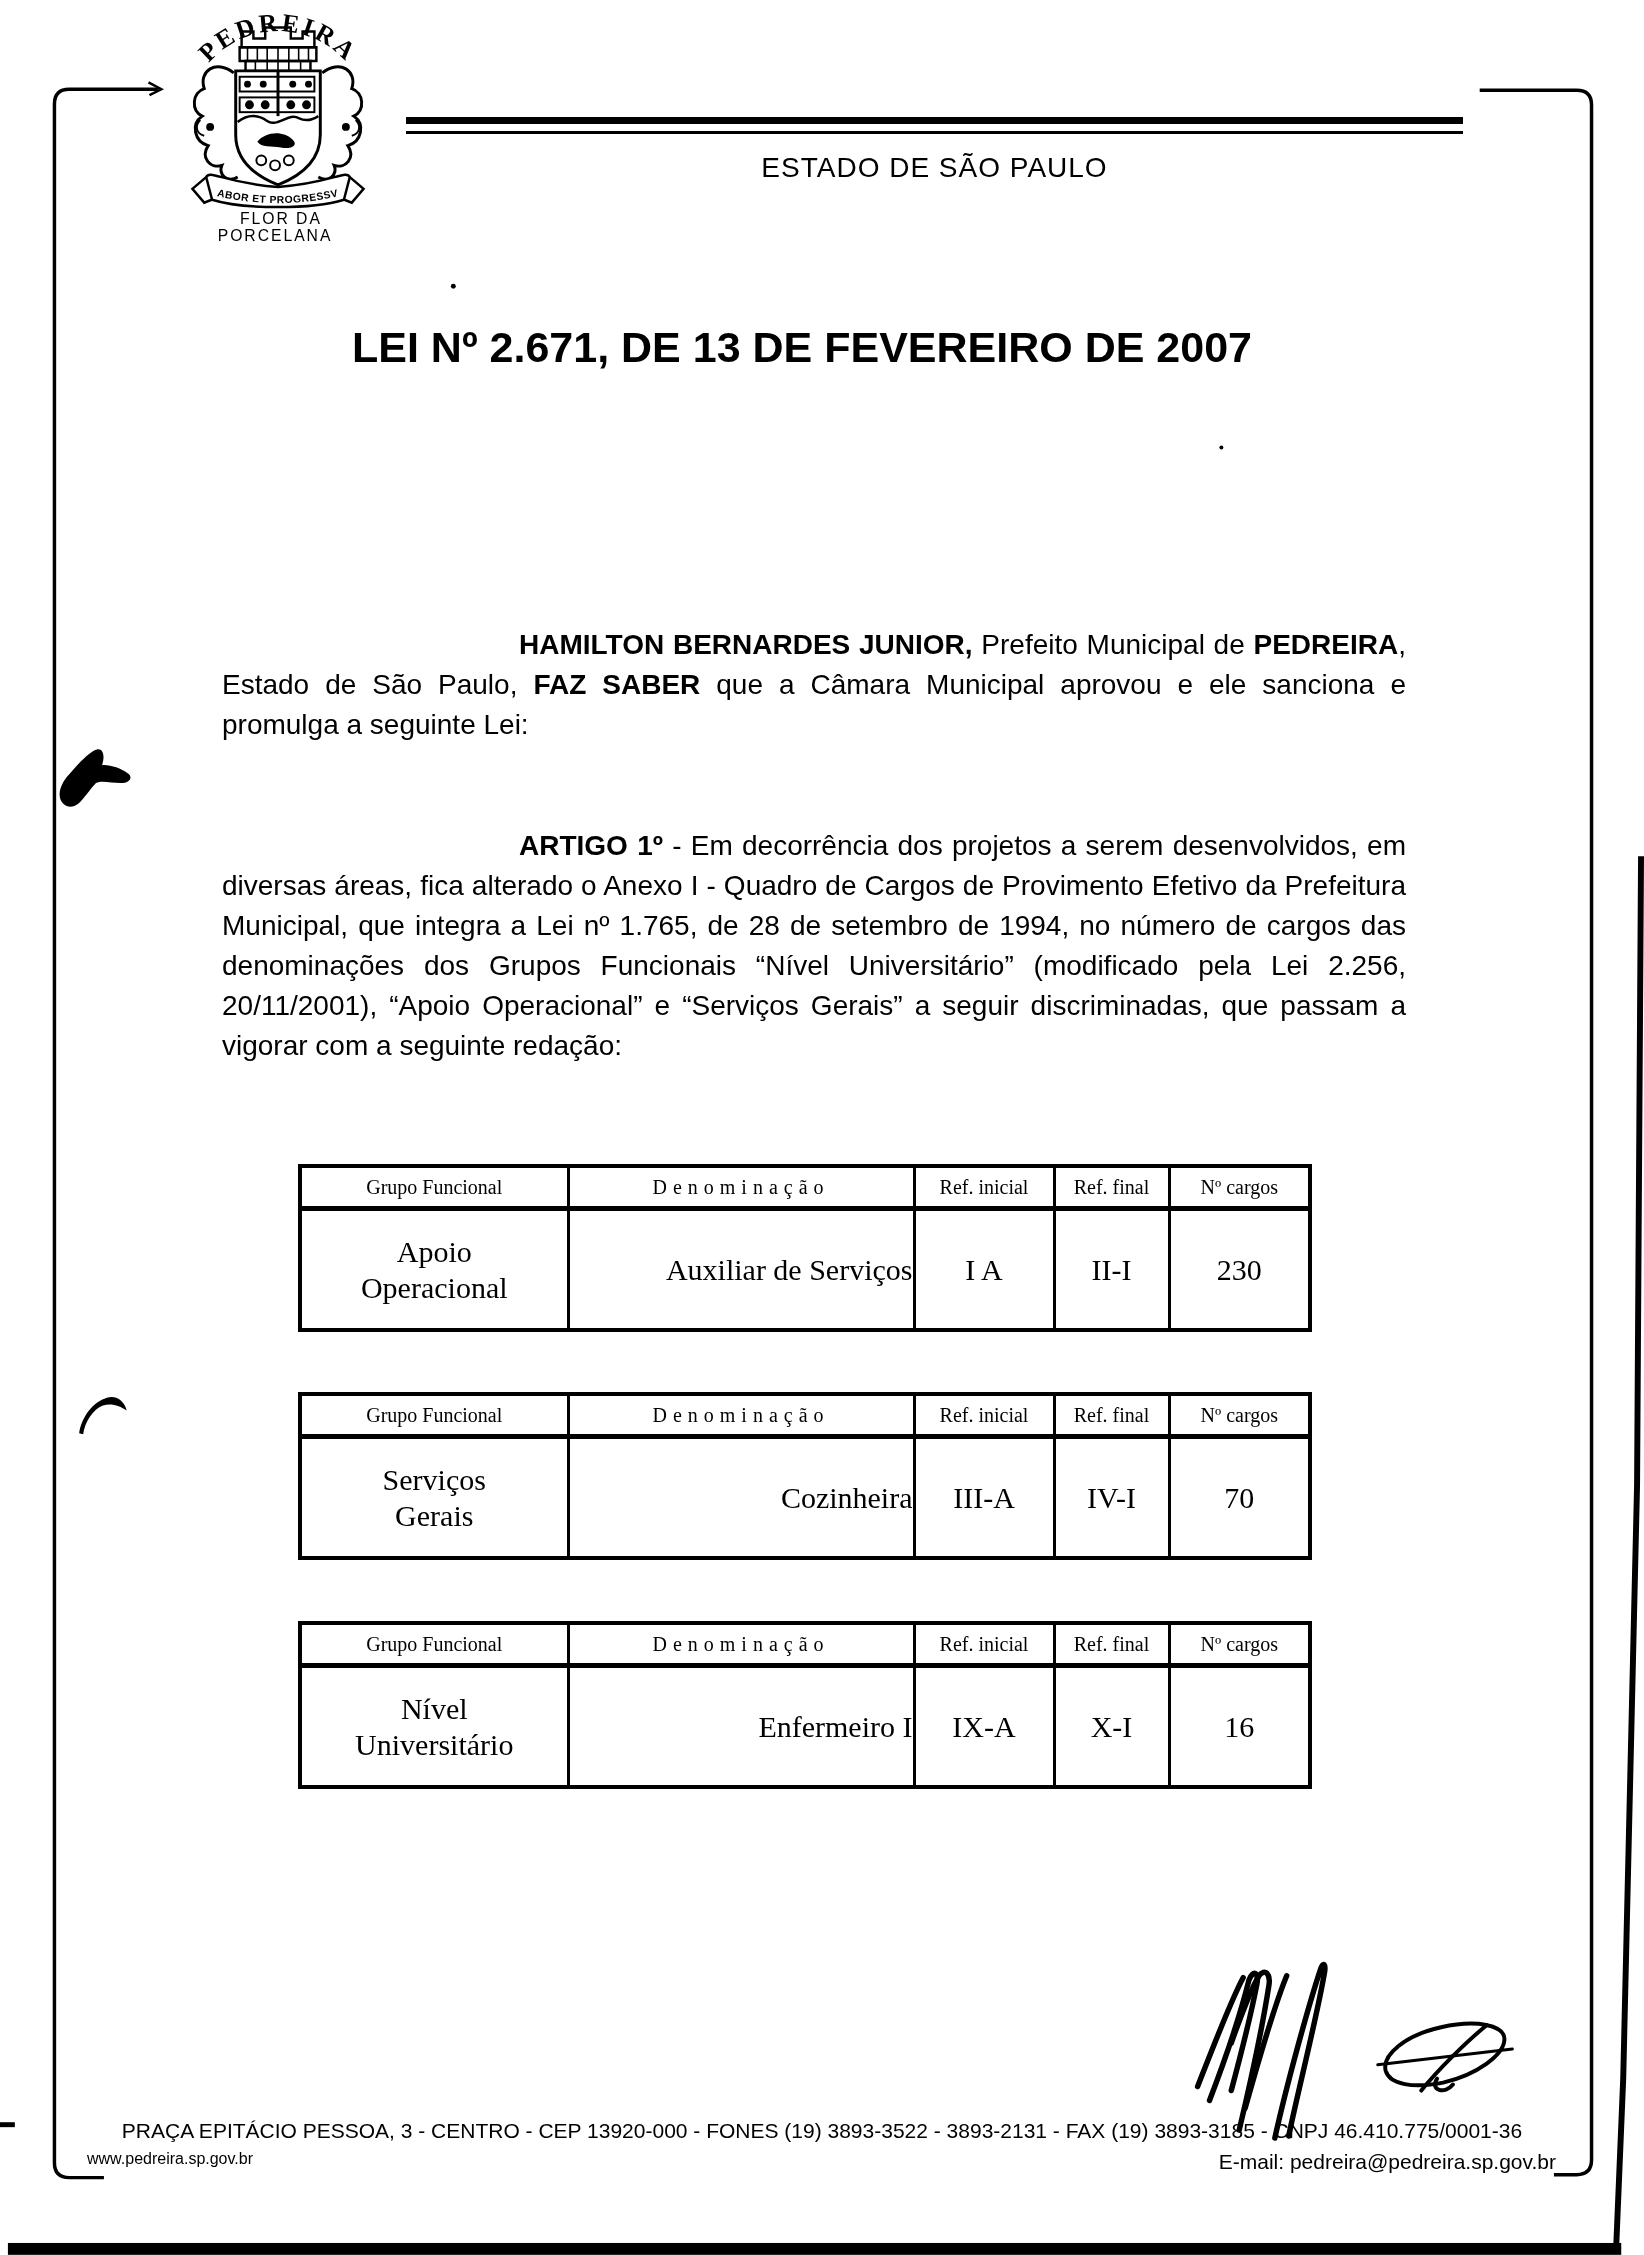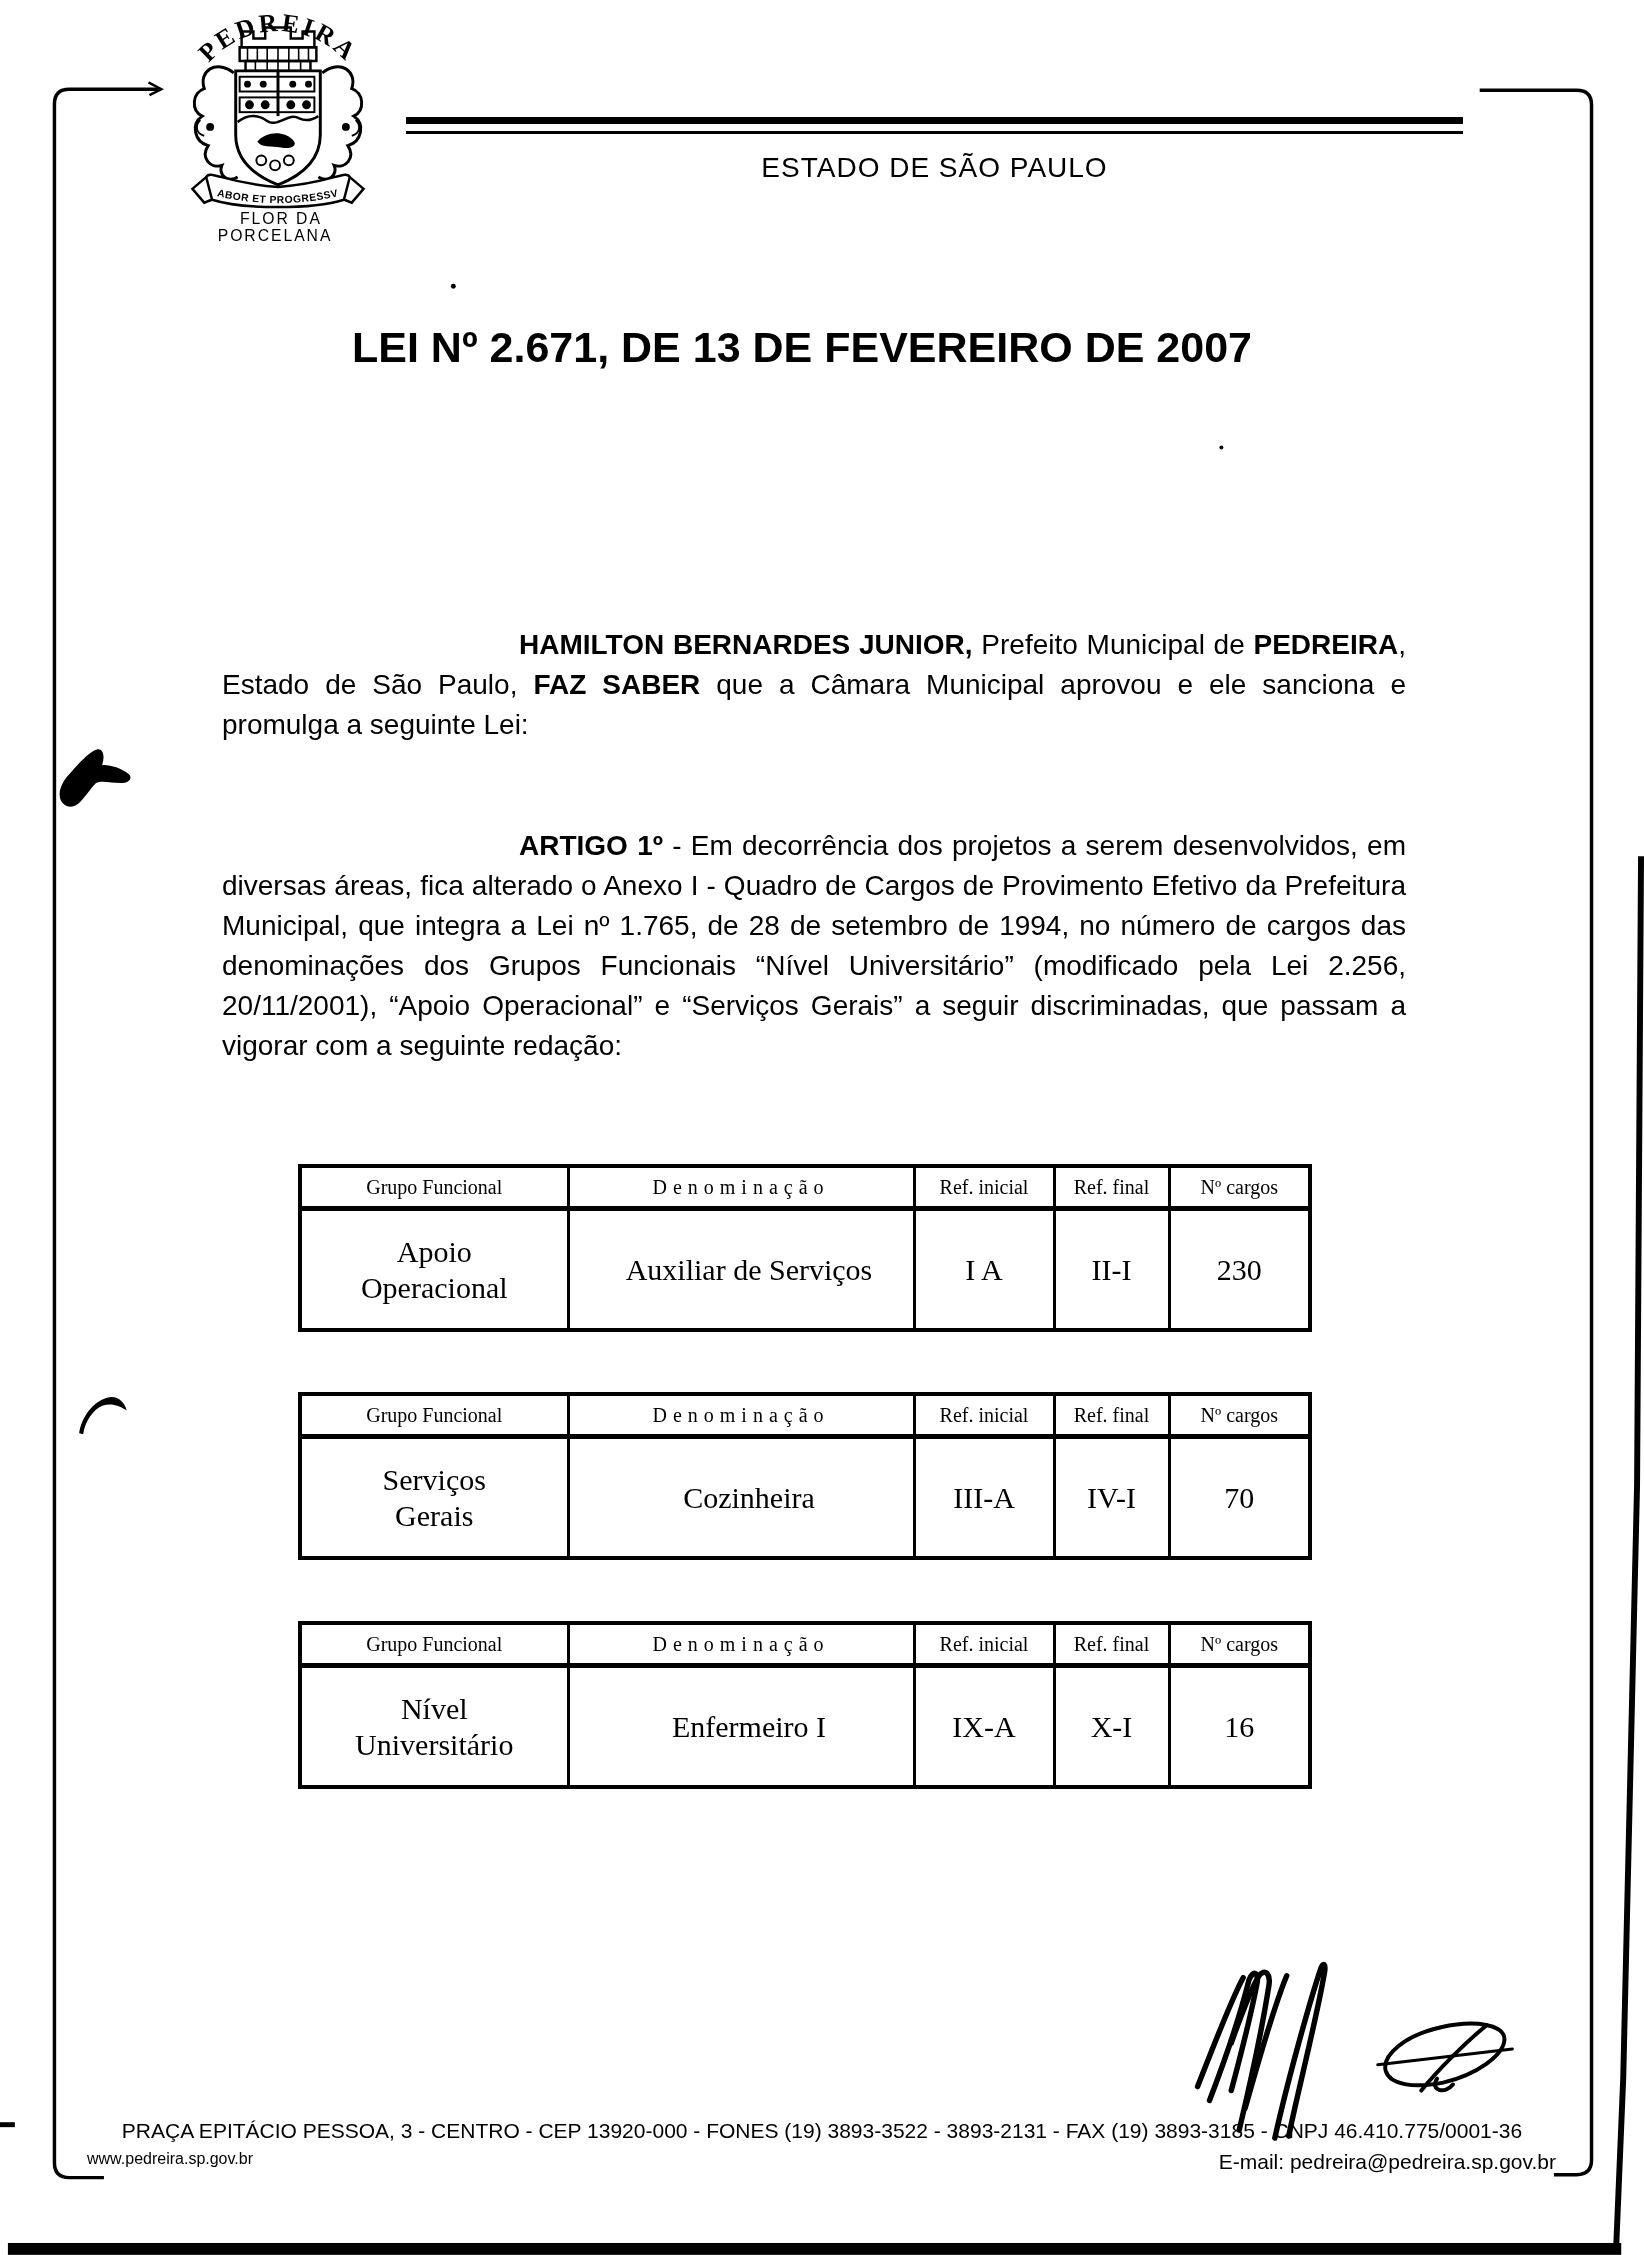--- a/index.html
+++ b/index.html
@@ -59,21 +59,21 @@
     height:38px;font-weight:400;font-size:20px;text-align:center;
     padding:0;
   }
   .tbl th.sp{letter-spacing:6px;}
   .tbl td{
     border:3px solid #000;height:117px;
     font-size:30px;text-align:center;vertical-align:middle;
     line-height:36px;padding:0;
   }
   .tbl td.grp{padding:0 42px;}
-  .tbl td.den{text-align:center;padding-left:16px;}
+  .tbl td.den{text-align:right;padding-left:16px;}
   
   .footer-line1{
     top:2119px;left:0;width:1644px;
     font-size:21px;text-align:center;white-space:nowrap;
   }
   .footer-site{top:2150px;left:87px;font-size:16px;}
   .footer-mail{top:2150px;right:88px;font-size:21px;text-align:right;}
   .overlay{top:0;left:0;pointer-events:none;}
   .logo{top:2px;left:154px;}
 </style>

